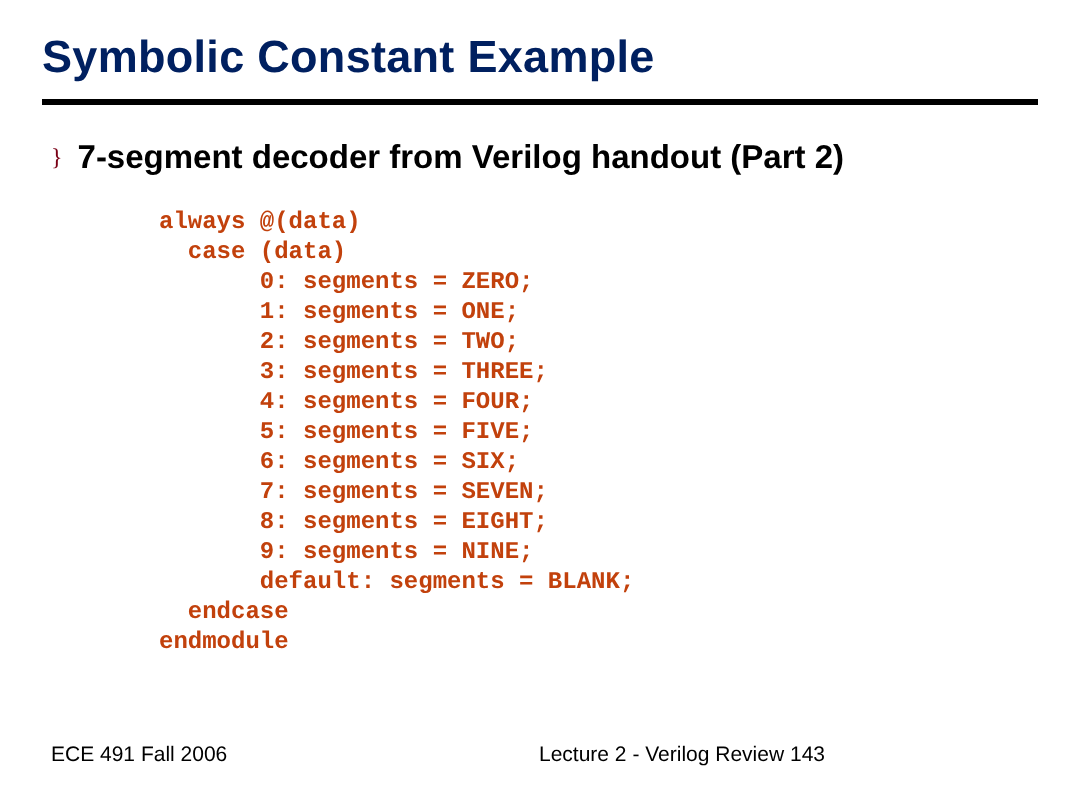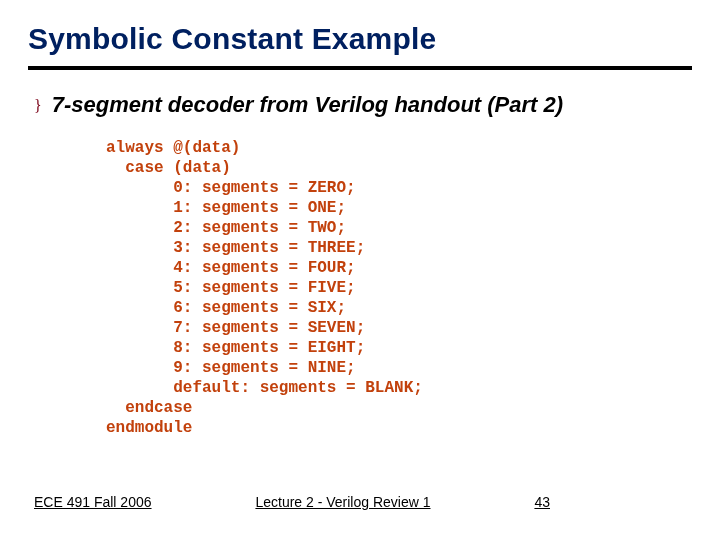--- a/index.html
+++ b/index.html
@@ -13,32 +13,32 @@
   .rule {
     border: none; border-top: 4px solid #000; margin-top: 10px; margin-bottom: 22px; width: 100%;
   }
   .body-line {
     display: flex; align-items: flex-start; gap: 10px; margin-left: 6px; margin-bottom: 18px;
   }
   .bullet-icon {
     color: #7a0016; font-size: 16px; line-height: 28px; font-family: Georgia, 'Times New Roman', serif;
   }
   .body-text {
-    color: #000; font-size: 22px; font-weight: bold; font-style: italic;
+    color: #000; font-size: 22px; font-weight: bold;
   }
   .code {
     font-family: "Courier New", Courier, monospace; font-size: 16px; font-weight: bold;
     white-space: pre; color: #c2410c; margin-left: 78px; line-height: 1.25;
   }
   .footer {
     position: absolute; bottom: 30px; left: 0; width: 584px; display: flex;
-    font-size: 14px; color: #000; padding: 0 34px; text-decoration: underline;
+    font-size: 14px; color: #000; padding: 0 34px;
   }
   .footer .left { flex: 0 0 auto; }
-  .footer .center { flex: 1 1 auto; text-align: center; }
+  .footer .center { flex: 1 1 auto; text-align: right; }
   .footer .right { flex: 0 0 auto; text-align: left; }
 </style>
 </head>
 <body>
 
 <div class="slide">
   <h1 class="title">Symbolic Constant Example</h1>
   <hr class="rule">
   <div class="body-line">
     <span class="bullet-icon">}</span>

